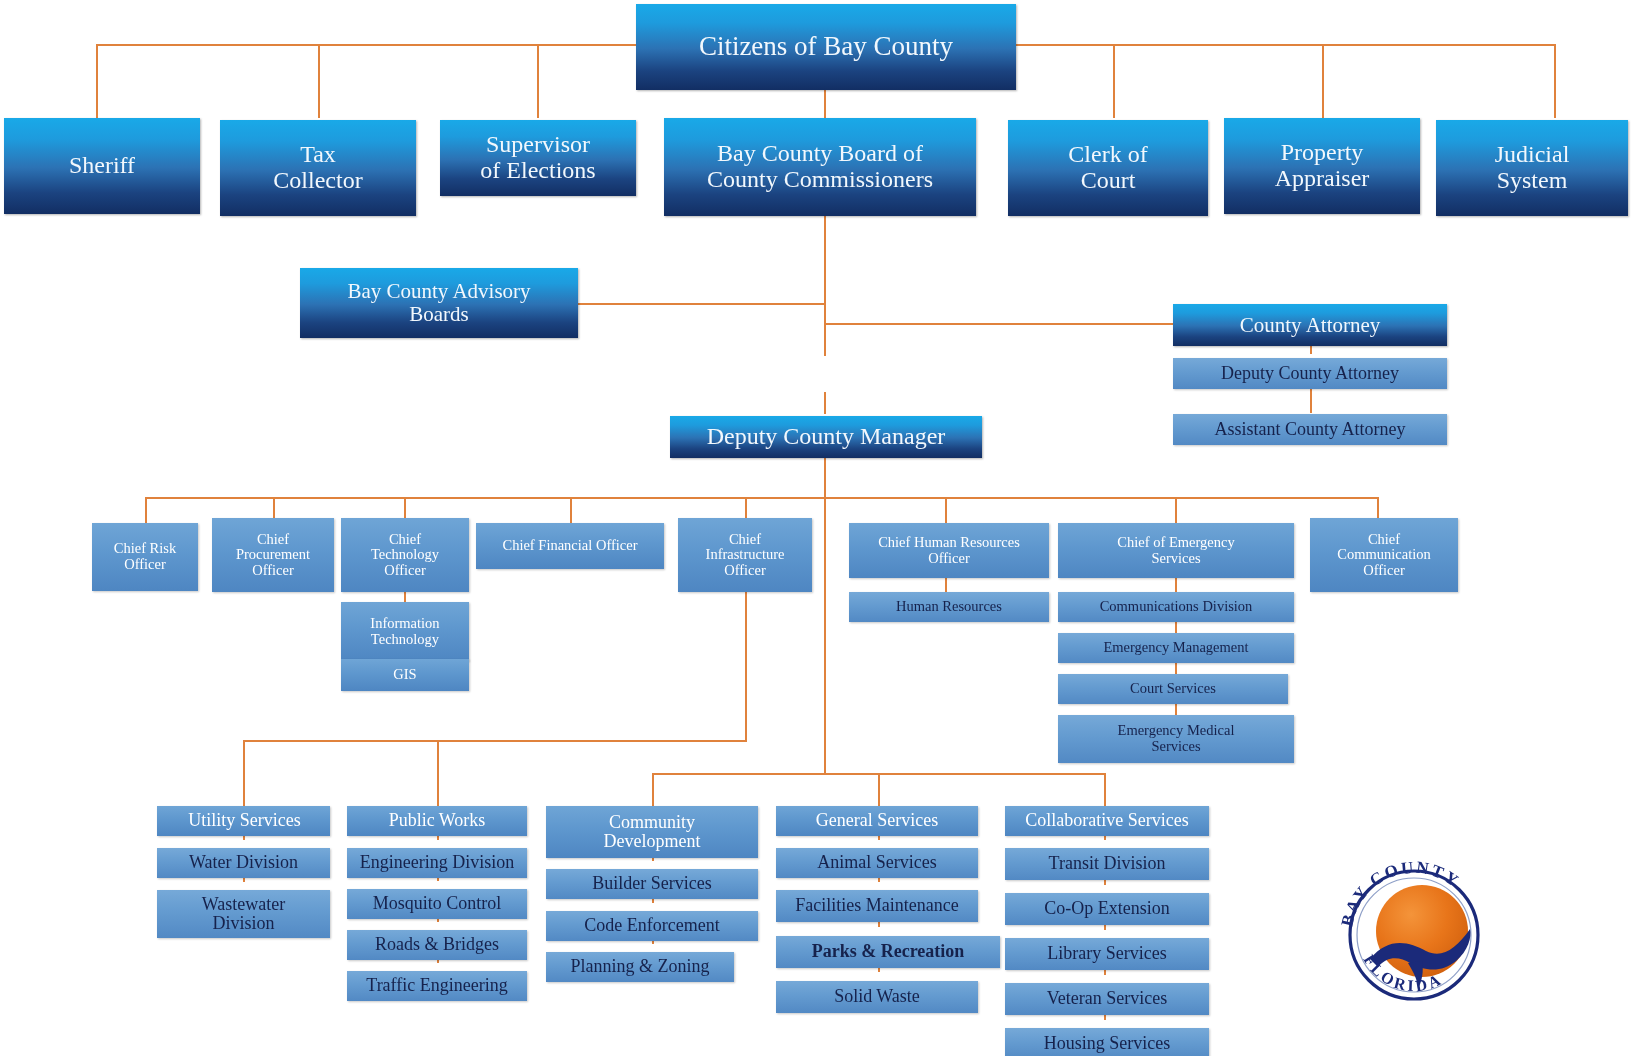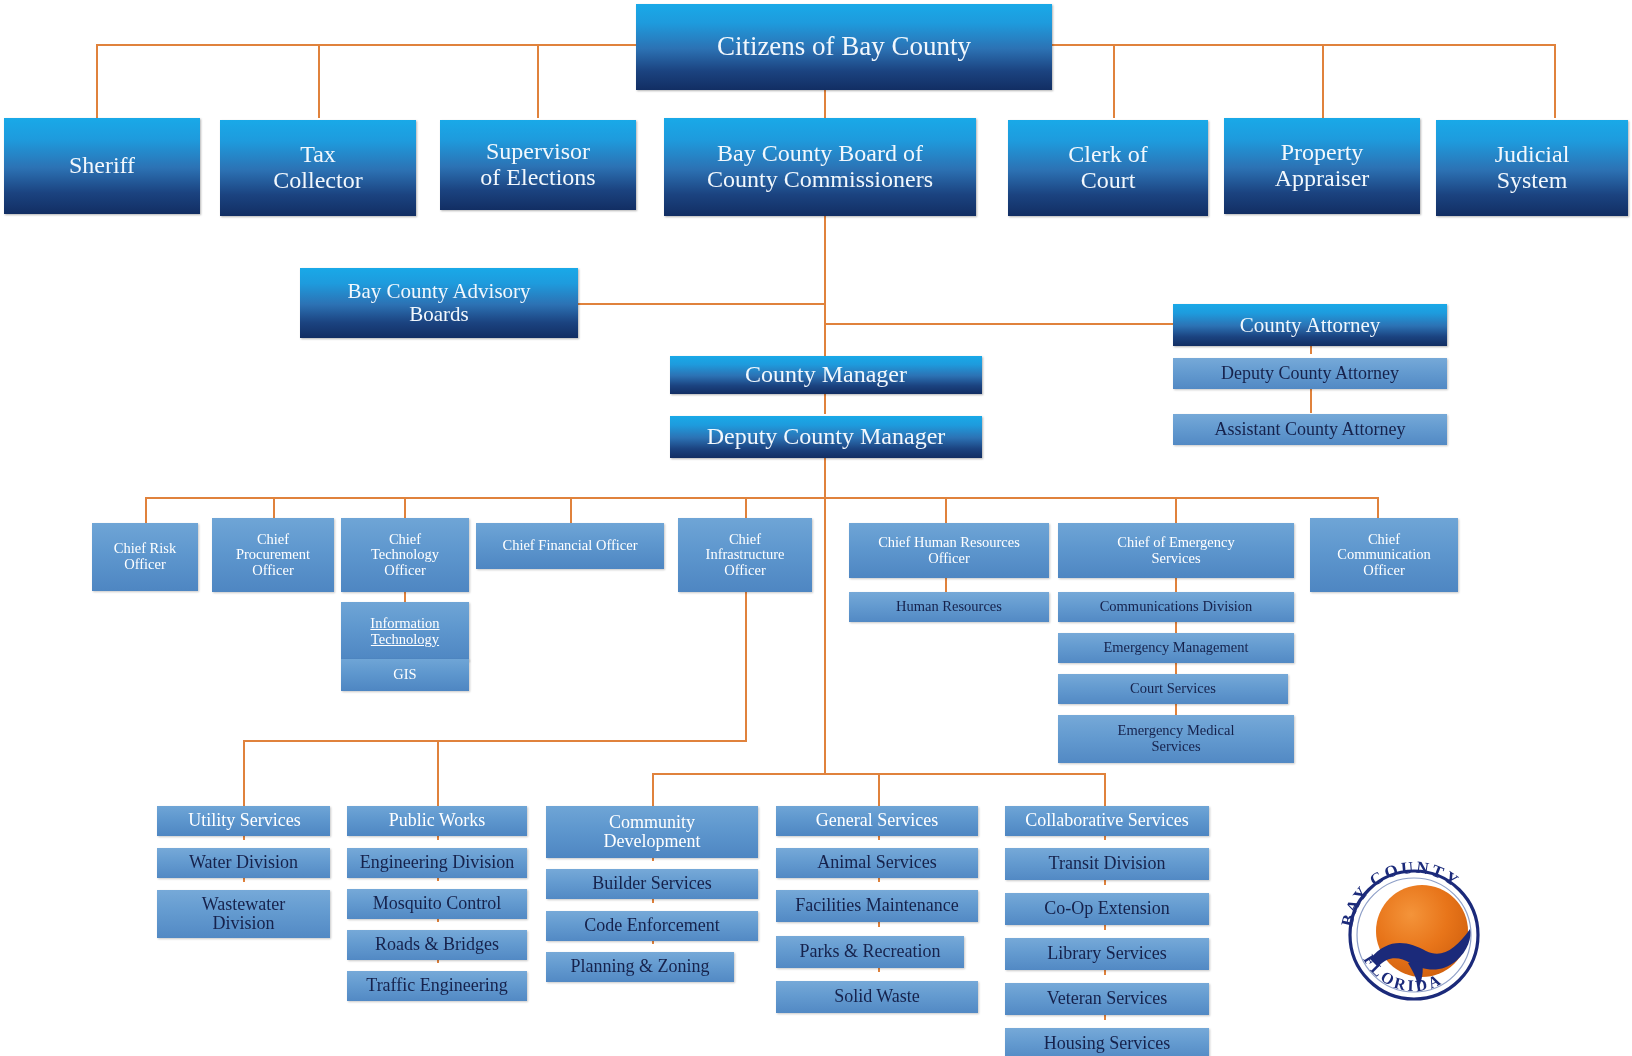--- a/index.html
+++ b/index.html
@@ -130,43 +130,42 @@
   <div class="ln lnv" style="left:878px; top:868px; height:14px;"></div>
   <div class="ln lnv" style="left:878px; top:913px; height:14px;"></div>
   <div class="ln lnv" style="left:878px; top:958px; height:14px;"></div>
 
   <div class="ln lnv" style="left:1104px; top:826px; height:14px;"></div>
   <div class="ln lnv" style="left:1104px; top:871px; height:14px;"></div>
   <div class="ln lnv" style="left:1104px; top:916px; height:14px;"></div>
   <div class="ln lnv" style="left:1104px; top:961px; height:14px;"></div>
   <div class="ln lnv" style="left:1104px; top:1006px; height:14px;"></div>
 
-  <div class="bx t1 fs28" style="left:636px; top:4px; width:416px; height:86px;">Citizens of Bay County</div>
+  <div class="bx t1 fs28" style="left:636px; top:4px; width:380px; height:86px;">Citizens of Bay County</div>
 
   <div class="bx t1 fs25" style="left:4px; top:118px; width:196px; height:96px;">Sheriff</div>
   <div class="bx t1 fs25" style="left:220px; top:120px; width:196px; height:96px;">Tax<br>Collector</div>
-  <div class="bx t1 fs25" style="left:440px; top:120px; width:196px; height:90px;">Supervisor<br>of Elections</div>
+  <div class="bx t1 fs25" style="left:440px; top:120px; width:196px; height:76px;">Supervisor<br>of Elections</div>
   <div class="bx t1 fs25" style="left:664px; top:118px; width:312px; height:98px;">Bay County Board of<br>County Commissioners</div>
   <div class="bx t1 fs25" style="left:1008px; top:120px; width:200px; height:96px;">Clerk of<br>Court</div>
   <div class="bx t1 fs25" style="left:1224px; top:118px; width:196px; height:96px;">Property<br>Appraiser</div>
   <div class="bx t1 fs25" style="left:1436px; top:120px; width:192px; height:96px;">Judicial<br>System</div>
 
   <div class="bx t1 fs22" style="left:300px; top:268px; width:278px; height:70px;">Bay County Advisory<br>Boards</div>
 
   <div class="bx t1 fs22" style="left:1173px; top:304px; width:274px; height:42px;">County Attorney</div>
   <div class="bx t3 fs16" style="left:1173px; top:358px; width:274px; height:31px;">Deputy County Attorney</div>
   <div class="bx t3 fs16" style="left:1173px; top:414px; width:274px; height:31px;">Assistant County Attorney</div>
 
-  <div class="bx t1 fs25" style="left:670px; top:356px; width:312px; height:38px;">County Manager</div>
   <div class="bx t1 fs25" style="left:670px; top:416px; width:312px; height:42px;">Deputy County Manager</div>
 
   <div class="bx t2 fs15" style="left:92px; top:523px; width:106px; height:68px;">Chief Risk<br>Officer</div>
   <div class="bx t2 fs15" style="left:212px; top:518px; width:122px; height:74px;">Chief<br>Procurement<br>Officer</div>
   <div class="bx t2 fs15" style="left:341px; top:518px; width:128px; height:74px;">Chief<br>Technology<br>Officer</div>
-  <div class="bx t2 fs15" style="left:341px; top:602px; width:128px; height:59px;text-decoration:underline;">Information<br>Technology</div>
+  <div class="bx t2 fs15" style="left:341px; top:602px; width:128px; height:59px;">Information<br>Technology</div>
   <div class="bx t2 fs15" style="left:341px; top:659px; width:128px; height:32px;">GIS</div>
 
   <div class="bx t2 fs15" style="left:476px; top:523px; width:188px; height:46px;">Chief Financial Officer</div>
 
   <div class="bx t2 fs15" style="left:678px; top:518px; width:134px; height:74px;">Chief<br>Infrastructure<br>Officer</div>
 
   <div class="bx t2 fs15" style="left:849px; top:523px; width:200px; height:55px;">Chief Human Resources<br>Officer</div>
   <div class="bx t3 fs15" style="left:849px; top:592px; width:200px; height:30px;">Human Resources</div>
 
   <div class="bx t2 fs15" style="left:1058px; top:523px; width:236px; height:55px;">Chief of Emergency<br>Services</div>
@@ -188,21 +187,21 @@
   <div class="bx t3 fs16" style="left:347px; top:971px; width:180px; height:30px;">Traffic Engineering</div>
 
   <div class="bx t2 fs16" style="left:546px; top:806px; width:212px; height:52px;">Community<br>Development</div>
   <div class="bx t3 fs16" style="left:546px; top:869px; width:212px; height:30px;">Builder Services</div>
   <div class="bx t3 fs16" style="left:546px; top:911px; width:212px; height:30px;">Code Enforcement</div>
   <div class="bx t3 fs16" style="left:546px; top:952px; width:188px; height:30px;">Planning &amp; Zoning</div>
 
   <div class="bx t2 fs16" style="left:776px; top:806px; width:202px; height:30px;">General Services</div>
   <div class="bx t3 fs16" style="left:776px; top:848px; width:202px; height:30px;">Animal Services</div>
   <div class="bx t3 fs16" style="left:776px; top:890px; width:202px; height:32px;">Facilities Maintenance</div>
-  <div class="bx t3 fs16" style="left:776px; top:936px; width:188px; height:32px;">Parks &amp; Recreation</div>
+  <div class="bx t3 fs16" style="left:776px; top:936px; width:224px; height:32px;font-weight:bold;">Parks &amp; Recreation</div>
   <div class="bx t3 fs16" style="left:776px; top:981px; width:202px; height:32px;">Solid Waste</div>
 
   <div class="bx t2 fs16" style="left:1005px; top:806px; width:204px; height:30px;">Collaborative Services</div>
   <div class="bx t3 fs16" style="left:1005px; top:848px; width:204px; height:32px;">Transit Division</div>
   <div class="bx t3 fs16" style="left:1005px; top:893px; width:204px; height:32px;">Co-Op Extension</div>
   <div class="bx t3 fs16" style="left:1005px; top:938px; width:204px; height:32px;">Library Services</div>
   <div class="bx t3 fs16" style="left:1005px; top:983px; width:204px; height:32px;">Veteran Services</div>
   <div class="bx t3 fs16" style="left:1005px; top:1028px; width:204px; height:32px;">Housing Services</div>
 
   <div id="logo" style="left:1330px; top:855px; width:200px; height:150px;">

